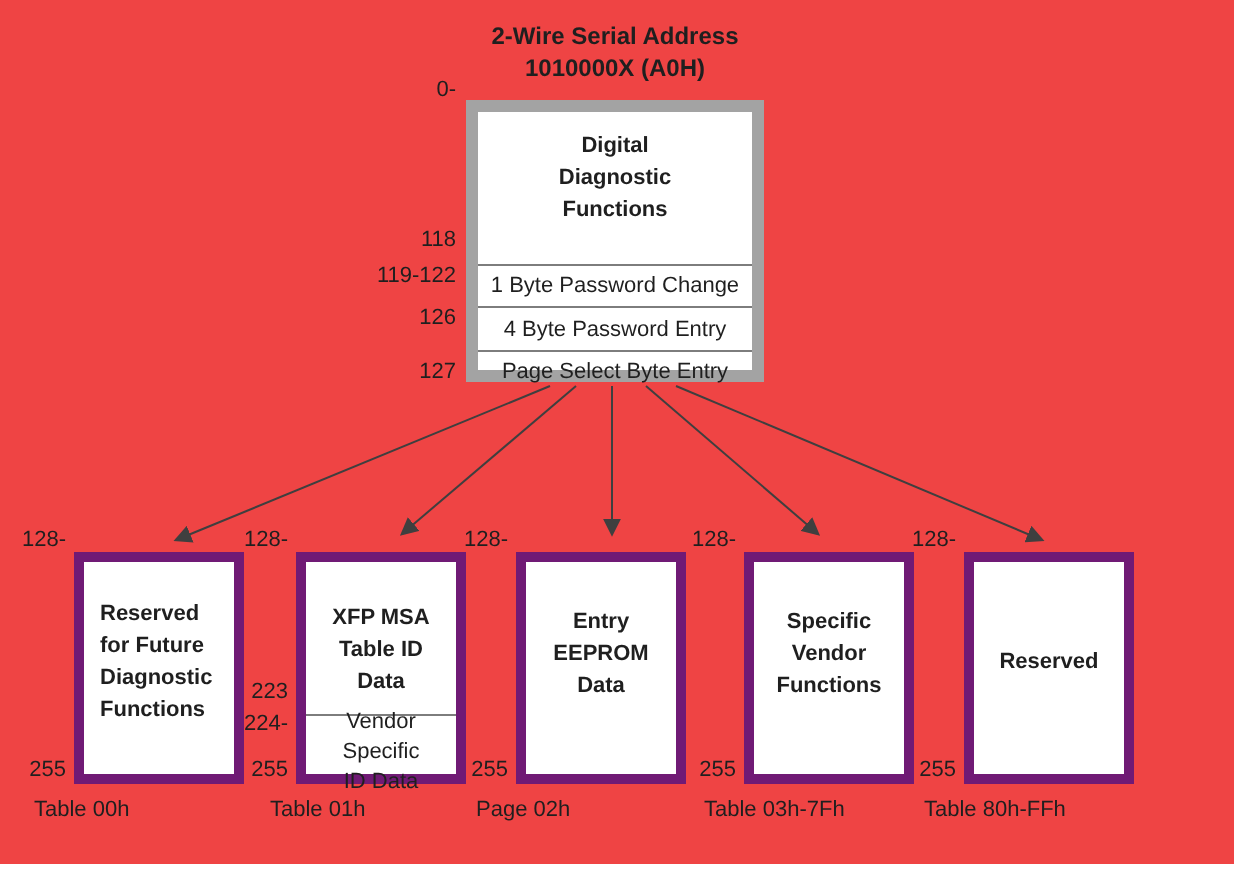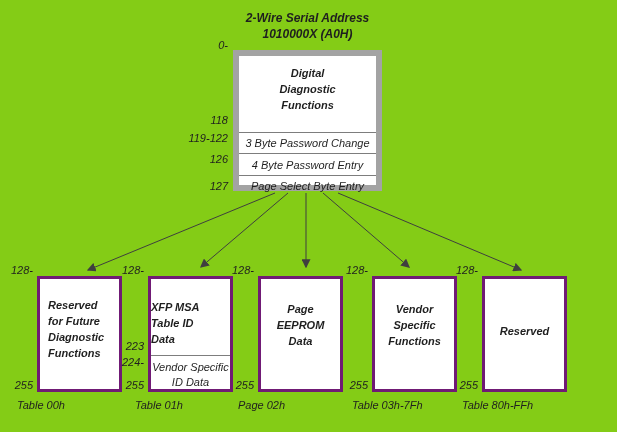--- a/index.html
+++ b/index.html
@@ -5,24 +5,23 @@
   html, body {
     margin: 0;
     padding: 0;
     background: #ffffff;
     font-family: "Liberation Sans", "DejaVu Sans", sans-serif;
   }
   #canvas {
     position: relative;
     width: 617px;
     height: 432px;
-    background: #84cc16;
+    background: #ef4444;
     color: #1f1f1f;
     overflow: visible;
-    font-style: italic;
   }
   .title {
     position: absolute;
     left: 187px;
     top: 10px;
     width: 241px;
     text-align: center;
     font-weight: bold;
     font-size: 12px;
     line-height: 16px;
@@ -63,21 +62,21 @@
     display: flex;
     align-items: center;
     justify-content: center;
     font-size: 11px;
   }
   .tbox {
     position: absolute;
     top: 276px;
     width: 85px;
     height: 116px;
-    border: 3px solid #701a75;
+    border: 5px solid #701a75;
     box-sizing: border-box;
     background: #ffffff;
     font-size: 11px;
   }
   .tbox .bold-lines {
     font-weight: bold;
     line-height: 16px;
   }
   .tlabel {
     position: absolute;
@@ -100,20 +99,21 @@
   #arrow-layer {
     position: absolute;
     left: 0;
     top: 0;
     pointer-events: none;
   }
   .box2-main {
     height: 76px;
     box-sizing: border-box;
     padding-top: 20px;
+    text-align: center;
     font-weight: bold;
     line-height: 16px;
   }
   .box2-sub {
     box-sizing: border-box;
     height: 38px;
     border-top: 1px solid #7d7d7d;
     display: flex;
     flex-direction: column;
     align-items: center;
@@ -167,21 +167,21 @@
   <div class="addr" style="top:131px">119-122</div>
   <div class="addr" style="top:152px">126</div>
   <div class="addr" style="top:179px">127</div>
 
   <div class="topbox">
     <div class="topmain">
       <div>Digital</div>
       <div>Diagnostic</div>
       <div>Functions</div>
     </div>
-    <div class="toprow" style="height:21px">3 Byte Password Change</div>
+    <div class="toprow" style="height:21px">1 Byte Password Change</div>
     <div class="toprow" style="height:22px">4 Byte Password Entry</div>
     <div class="toprow" style="height:20px">Page Select Byte Entry</div>
   </div>
 
   <div class="tlabel" style="left:-11px;top:263px">128-</div>
   <div class="tlabel" style="left:-11px;top:378px">255</div>
   <div class="tbox" style="left:37px">
     <div class="bold-lines box0-text">
       <div>Reserved</div>
       <div>for Future</div>
@@ -205,33 +205,33 @@
       <div>Vendor Specific</div>
       <div>ID Data</div>
     </div>
   </div>
   <div class="caption" style="left:135px">Table 01h</div>
 
   <div class="tlabel" style="left:210px;top:263px">128-</div>
   <div class="tlabel" style="left:210px;top:378px">255</div>
   <div class="tbox" style="left:258px">
     <div class="bold-lines pad-center">
-      <div>Page</div>
+      <div>Entry</div>
       <div>EEPROM</div>
       <div>Data</div>
     </div>
   </div>
   <div class="caption" style="left:238px">Page 02h</div>
 
   <div class="tlabel" style="left:324px;top:263px">128-</div>
   <div class="tlabel" style="left:324px;top:378px">255</div>
   <div class="tbox" style="left:372px">
     <div class="bold-lines pad-center">
+      <div>Specific</div>
       <div>Vendor</div>
-      <div>Specific</div>
       <div>Functions</div>
     </div>
   </div>
   <div class="caption" style="left:352px">Table 03h-7Fh</div>
 
   <div class="tlabel" style="left:434px;top:263px">128-</div>
   <div class="tlabel" style="left:434px;top:378px">255</div>
   <div class="tbox" style="left:482px">
     <div class="bold-lines center-single">
       <div>Reserved</div>

